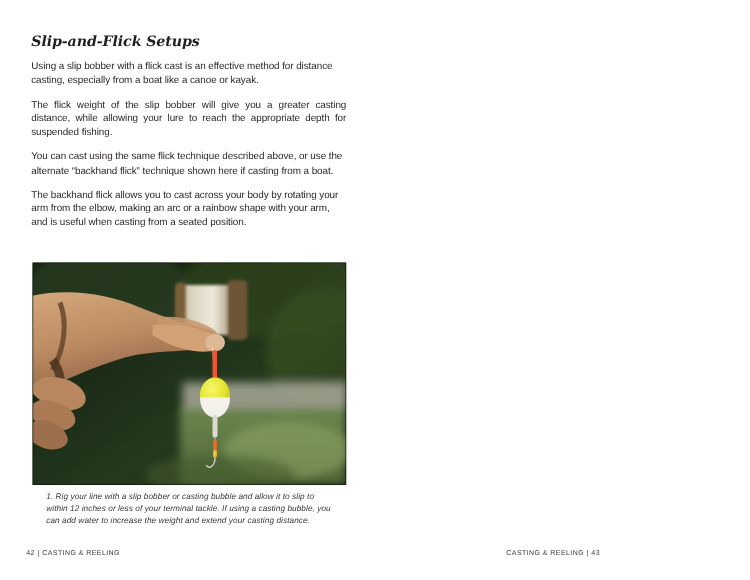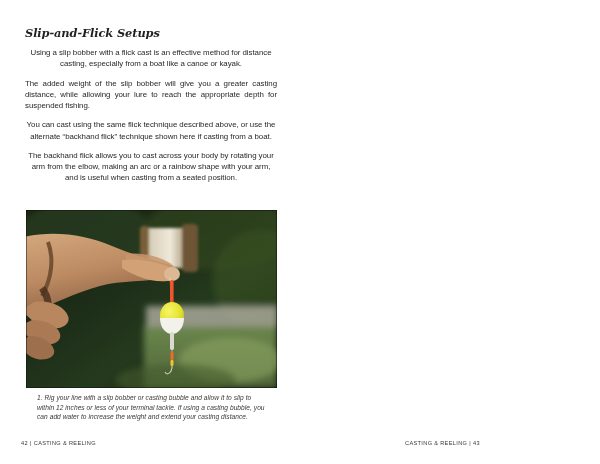--- a/index.html
+++ b/index.html
@@ -49,21 +49,21 @@
   }
   p.body-par {
     font-family: "Liberation Sans", sans-serif;
     font-size: 7.9px;
     line-height: 11.1px;
     margin: 0 0 8.5px 0;
     text-align: justify;
     color: #2b2726;
     letter-spacing: -0.05px;
   }
-  p.body-par.flush { text-align: center; }
+  p.body-par.flush { text-align: left; }
   p.body-par.italic {
     font-style: italic;
     letter-spacing: 0.05px;
   }
 
   
   .photo {
     position: absolute;
     overflow: hidden;
     background: #2d3a2a;
@@ -108,21 +108,21 @@
 
 <div class="spread">
 
   <div class="page page-left">
 
     <div class="text-col">
       <h1 class="section-heading">Slip-and-Flick Setups</h1>
 
       <p class="body-par flush">Using a slip bobber with a flick cast is an effective method for distance casting, especially from a boat like a canoe or kayak.</p>
 
-      <p class="body-par">The added weight of the slip bobber will give you a greater casting distance, while allowing your lure to reach the appropriate depth for suspended fishing.</p>
+      <p class="body-par">The flick weight of the slip bobber will give you a greater casting distance, while allowing your lure to reach the appropriate depth for suspended fishing.</p>
 
 
       <p class="body-par flush">You can cast using the same flick technique described above, or use the alternate “backhand flick” technique shown here if casting from a boat.</p>
 
       <p class="body-par flush">The backhand flick allows you to cast across your body by rotating your arm from the elbow, making an arc or a rainbow shape with your arm, and is useful when casting from a seated position.</p>
     </div>
 
     <div class="photo" id="photo-1">
       <svg viewBox="0 0 251 178" preserveAspectRatio="none" aria-hidden="true">
         <defs>

